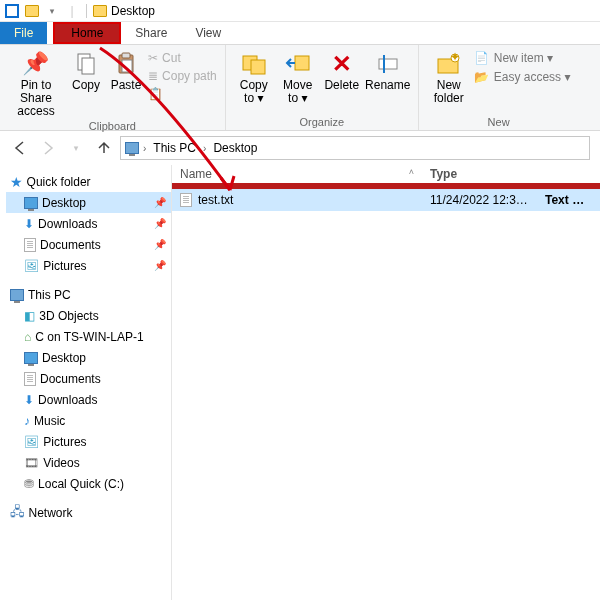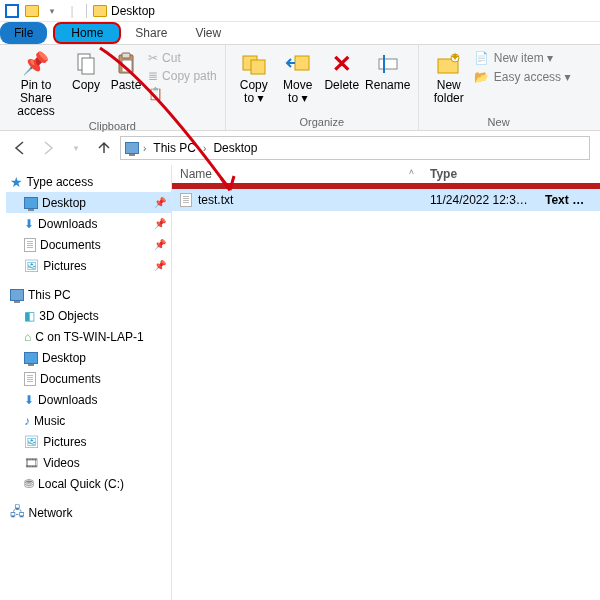--- a/index.html
+++ b/index.html
@@ -4,22 +4,22 @@
 <style>
   * { margin:0; padding:0; box-sizing:border-box; font-family:"Segoe UI",Tahoma,sans-serif; font-size:12px; }
   html,body { width:600px; height:600px; overflow:hidden; background:#fff; }
   .titlebar { height:22px; background:#fff; border-bottom:1px solid #e5e5e5; display:flex; align-items:center; }
   .titlebar .qat { display:flex; align-items:center; padding-left:2px; }
   .titlebar .qat .sq { width:16px; height:16px; margin:0 2px; display:flex; align-items:center; justify-content:center; }
   .titlebar .title { margin-left:4px; padding-left:6px; border-left:1px solid #ccc; display:flex; align-items:center; gap:4px; }
   .fold-ico { width:14px;height:12px; background:#ffd86b; border:1px solid #ce9a00; border-radius:1px; position:relative;}
   .tabstrip { height:23px; background:#fff; display:flex; align-items:stretch; border-bottom:1px solid #dadada;}
   .tabstrip .tab { padding:4px 14px 3px; cursor:pointer; }
-  .tabstrip .tab.file { background:#1979ca; color:#000000;border-radius:9px; }
-  .tabstrip .tab.home { border:2px solid #d90000; border-radius:8px; margin-left:6px; margin-top:0; padding:2px 16px 1px; background:#0ea5e9; }
+  .tabstrip .tab.file { background:#1979ca; color:#fef9c3; }
+  .tabstrip .tab.home { border:2px solid #d90000; border-radius:0; margin-left:6px; margin-top:0; padding:2px 16px 1px; background:#b91c1c; }
   .tabstrip .tab.norm { color:#444; }
   .ribbon { height:86px; background:#f5f6f7; border-bottom:1px solid #dadada; display:flex; }
   .ribbon .group { border-right:1px solid #e0e0e0; padding:3px 8px 0; display:flex; flex-direction:column; align-items:center; }
   .ribbon .group .body { flex:1; display:flex; align-items:flex-start; gap:4px;}
   .ribbon .group .glabel { font-size:11px; color:#666; padding:1px 0 2px; }
   .vbtn { display:flex; flex-direction:column; align-items:center; width:48px; padding-top:2px; cursor:pointer; gap:1px; text-align:center; line-height:1.1;}
   .vbtn .ic { width:28px; height:28px; display:flex; align-items:center; justify-content:center; }
   .minirow { display:flex; align-items:center; gap:4px; color:#777; cursor:pointer; font-size:11px; padding:1px 0;}
   .minirow.disabled { color:#b0b0b0; }
   .addr { height:34px; display:flex; align-items:center; padding:0 8px; gap:4px; }
@@ -212,21 +212,21 @@
     <span class="chev">›</span>
     <span class="crumb">Desktop</span>
   </div>
 </div>
 
 <div class="cols">
   <div class="tree">
     <div class="sect">
       <div class="item">
           <span class="star-ico">★</span>
-          <span>Type access</span>
+          <span>Quick folder</span>
         </div>
       <div class="item child sel">
           <span class="pc-ico ico" style="background:#4fa3e0;"></span>
           <span>Desktop</span>
           <span class="pin">📌</span>
         </div>
       <div class="item child">
           <span style="color:#2e8ad8;">⬇</span>
           <span>Downloads</span>
           <span class="pin">📌</span>

